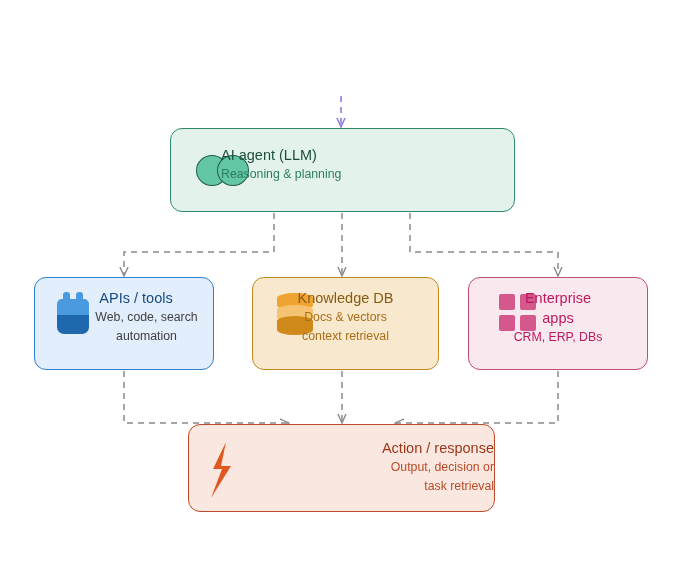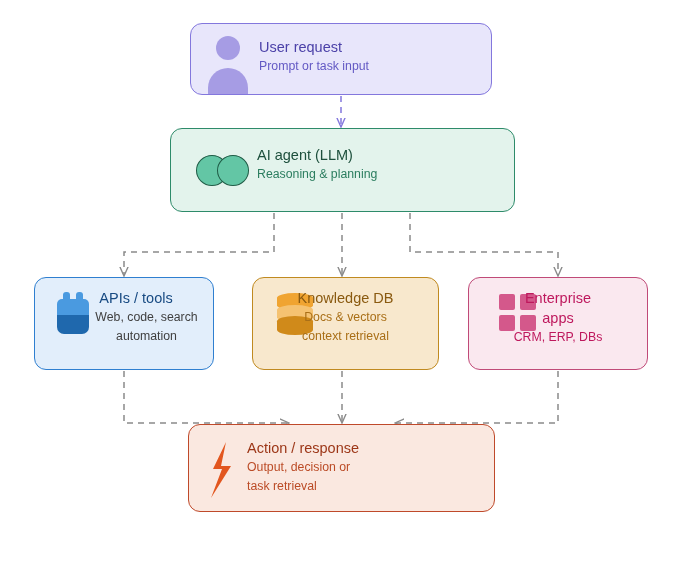--- a/index.html
+++ b/index.html
@@ -94,21 +94,21 @@
     background: #a69ce4;
   }
 
   
   #node-agent {
     left: 170px; top: 128px;
     width: 345px; height: 84px;
     background: #e3f3ec;
     border-color: #2e8b6a;
   }
-  #node-agent .text { top: 16px; text-align: left; padding-left: 86px; }
+  #node-agent .text { top: 16px; text-align: left; padding-left: 50px; }
   #node-agent .title { color: #1d4f3c; }
   #node-agent .sub   { color: #2b7d5f; }
 
   .brain {
     position: absolute;
     left: 25px; top: 26px;
     width: 54px; height: 32px;
   }
   .brain .lobe {
     position: absolute;
@@ -215,21 +215,21 @@
   .grid4 i:nth-child(3) { left: 0;  top: 21px; }
   .grid4 i:nth-child(4) { left: 21px; top: 21px; }
 
   
   #node-action {
     left: 188px; top: 424px;
     width: 307px; height: 88px;
     background: #fae8e0;
     border-color: #bf492a;
   }
-  #node-action .text { top: 13px; text-align: left; padding-left: 58px; }
+  #node-action .text { top: 13px; text-align: right; padding-left: 58px; }
   #node-action .title { color: #9c3617; }
   #node-action .sub   { color: #bb4b26; }
 
   .bolt {
     position: absolute;
     left: 20px; top: 17px;
     width: 26px; height: 56px;
   }
 </style>
 </head>
@@ -255,30 +255,20 @@
 
     <path d="M 410 213 L 410 252 L 558 252 L 558 275" fill="none" stroke="#8a8a8a" stroke-width="1.5" stroke-dasharray="6 5" marker-end="url(#arrow-gray)"></path>
 
     <path d="M 124 371 L 124 423 L 288 423" fill="none" stroke="#8a8a8a" stroke-width="1.5" stroke-dasharray="6 5" marker-end="url(#arrow-gray)"></path>
 
     <path d="M 342 371 L 342 422" fill="none" stroke="#8a8a8a" stroke-width="1.5" stroke-dasharray="6 5" marker-end="url(#arrow-gray)"></path>
 
     <path d="M 558 371 L 558 423 L 396 423" fill="none" stroke="#8a8a8a" stroke-width="1.5" stroke-dasharray="6 5" marker-end="url(#arrow-gray)"></path>
   </svg>
 
-  <div class="node" id="node-user">
-    <div class="icon">
-      <div class="user-head"></div>
-      <div class="user-body"></div>
-    </div>
-    <div class="text">
-      <div class="title">User request</div>
-      <div class="sub">Prompt or task input</div>
-    </div>
-  </div>
 
   <div class="node" id="node-agent">
     <div class="icon brain">
       <div class="lobe l"></div>
       <div class="lobe r"></div>
     </div>
     <div class="text">
       <div class="title">AI agent (LLM)</div>
       <div class="sub">Reasoning &amp; planning</div>
     </div>

